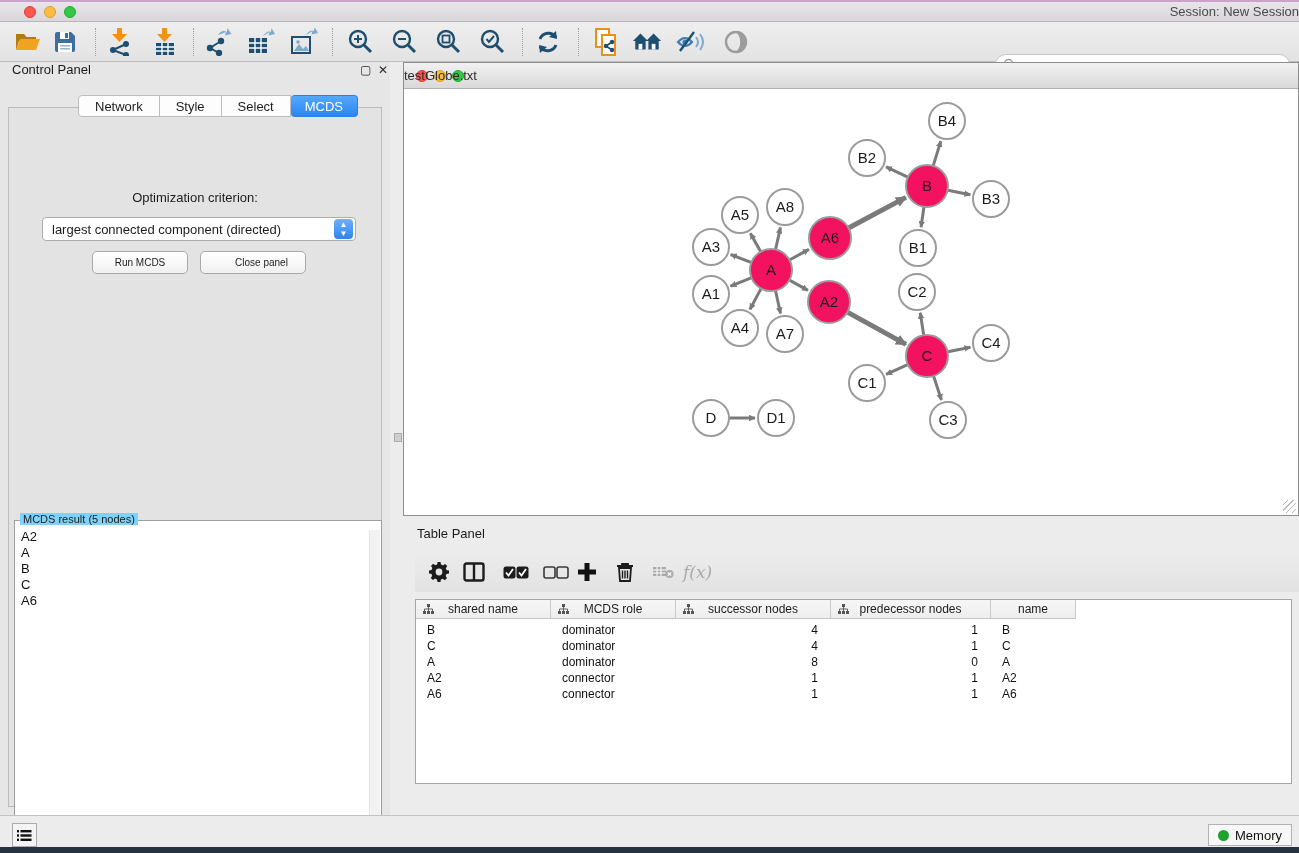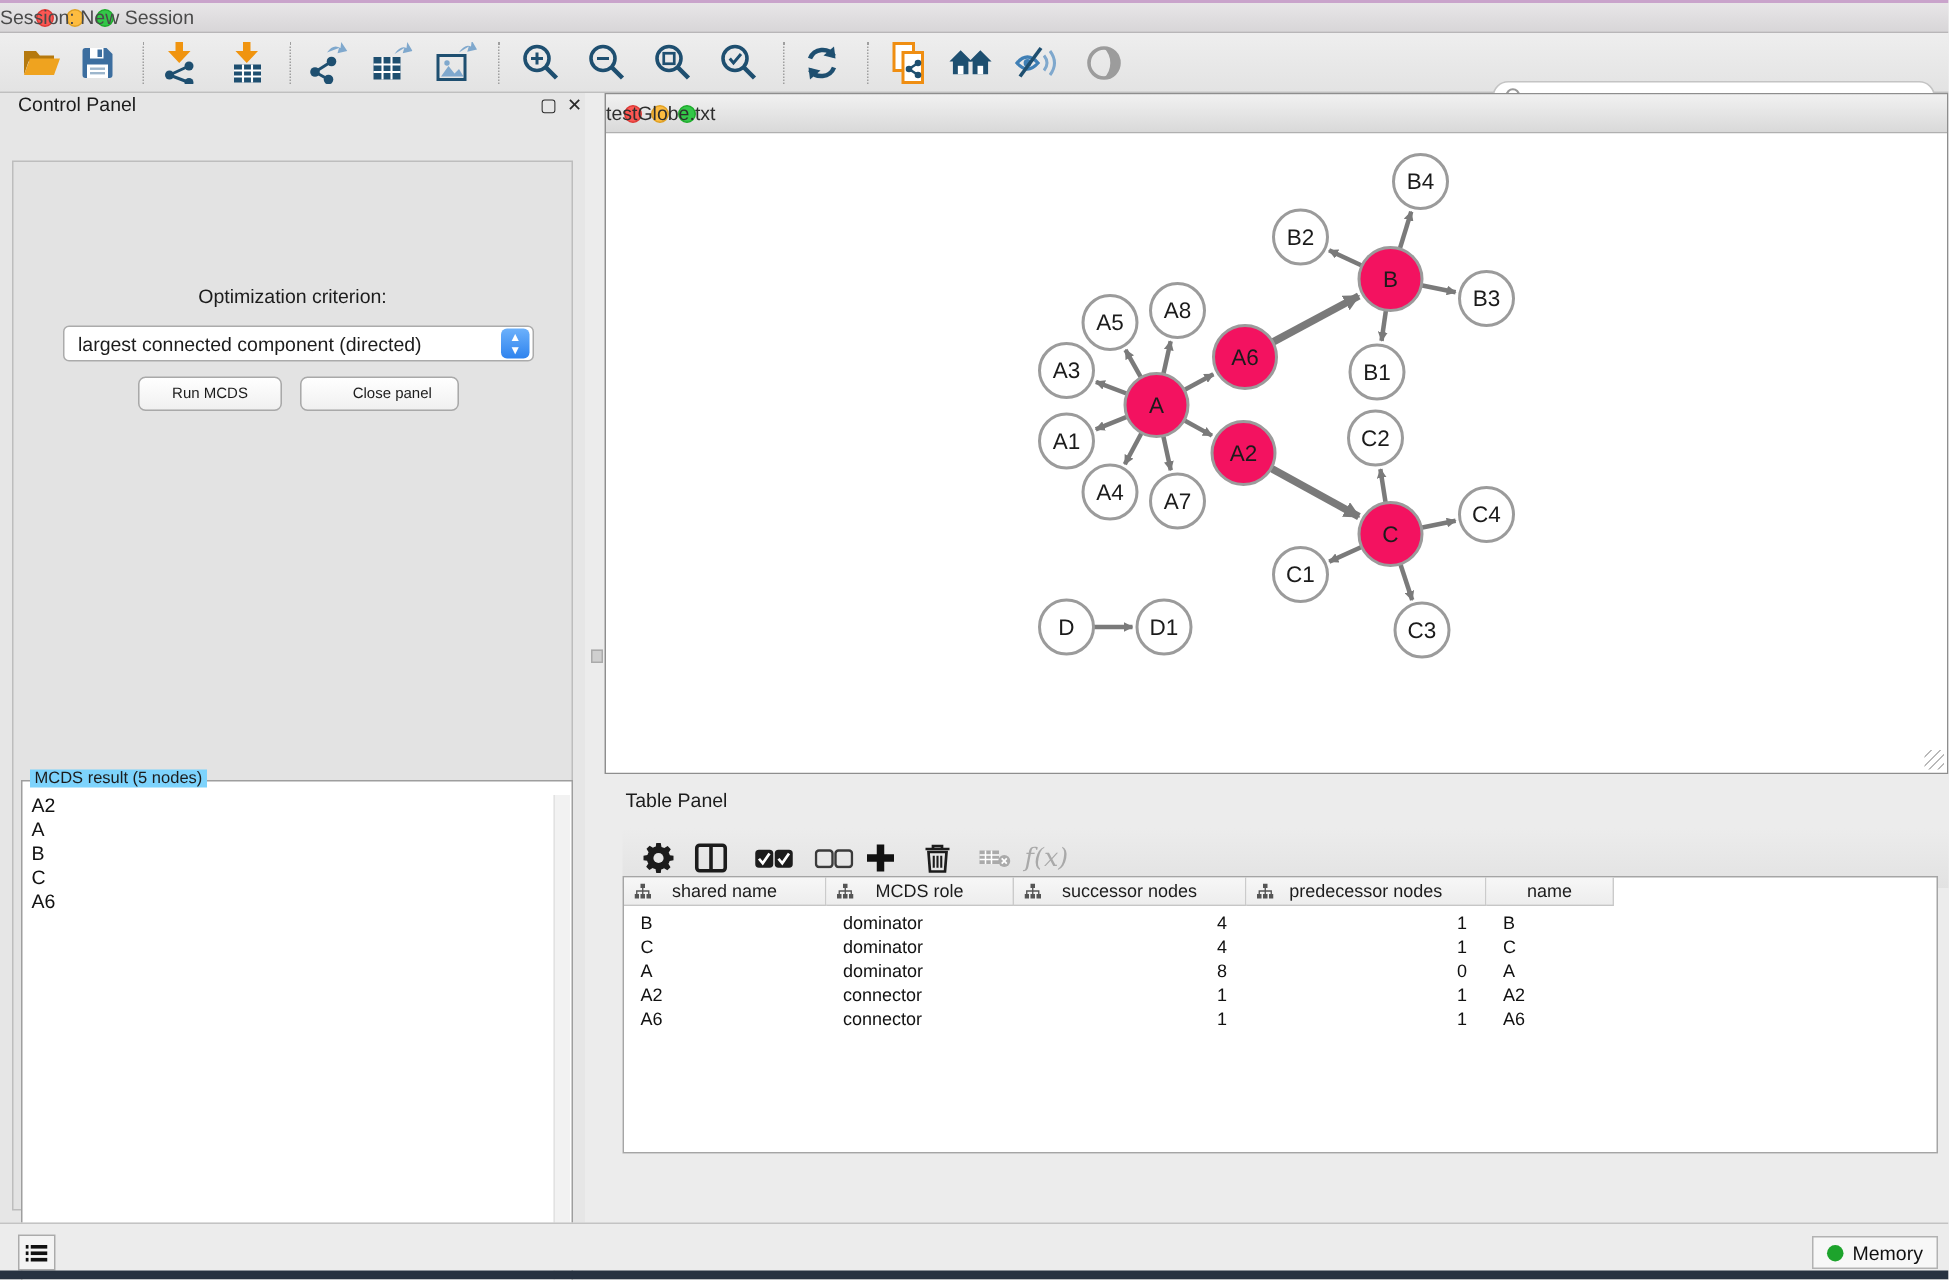--- a/index.html
+++ b/index.html
@@ -8,21 +8,21 @@
   .abs { position:absolute; }
 
   
   #titlebar { left:0; top:0; width:1299px; height:22px;
     background:linear-gradient(#e9e7e9,#d8d6d8); border-bottom:1px solid #b8b6b8; }
   #titlebar .topline { position:absolute; left:0; top:0; width:100%; height:2px; background:#c9a3cb; }
   .traffic { position:absolute; border-radius:50%; width:12px; height:12px; }
   .t-red { background:#fc5753; border:1px solid #de3a36; }
   .t-yellow { background:#fdbc40; border:1px solid #dfa023; }
   .t-green { background:#33c748; border:1px solid #1eab2c; }
-  #main-title { width:100%; text-align:left; top:4px; font-size:13px; color:#4a4a4a; }
+  #main-title { width:100%; text-align:right; top:4px; font-size:13px; color:#4a4a4a; }
 
   
   #toolbar { left:0; top:22px; width:1299px; height:40px;
     background:linear-gradient(#eeeeee,#e3e3e3); border-bottom:1px solid #bfbfbf; }
   .tb-icon { position:absolute; top:5px; width:30px; height:30px; display:flex; align-items:center; justify-content:center; cursor:default; }
   .tb-sep { position:absolute; top:6px; height:28px; width:0; border-left:1px dotted #9f9f9f; }
   #search-box { left:995px; top:32px; width:295px; height:21px; background:#fff;
     border:1px solid #c4c4c4; border-radius:11px; display:flex; align-items:center; padding-left:7px; }
   #search-box input { border:none; outline:none; flex:1; font-size:12px; background:transparent; margin-left:4px; font-family:"Liberation Sans",sans-serif;}
 
@@ -65,21 +65,21 @@
   #net-canvas { left:0; top:26px; width:894px; height:426px; background:#fff; }
   #resize-grip { right:2px; bottom:2px; width:13px; height:13px;
     background:repeating-linear-gradient(135deg, transparent 0 3px, #b9b9b9 3px 4px); }
 
   
   #table-panel { left:403px; top:520px; width:896px; height:295px; background:#ECECEC; }
   #tp-title { left:14px; top:6px; font-size:13px; color:#1c1c1c; }
   #tp-toolbar { left:12px; top:32px; width:1279px; height:40px; background:linear-gradient(#ececec,#e2e2e2); }
   .tpt-icon { position:absolute; top:8px; height:24px; display:flex; align-items:center; justify-content:center; }
   #fx-label { font-family:"DejaVu Serif", serif; font-style:italic; font-size:17px; color:#a9a9a9; }
-  #node-table { left:12px; top:64px; width:877px; height:185px; background:#fff; border:1px solid #a5a5a5; overflow:hidden; }
+  #node-table { left:12px; top:79px; width:877px; height:185px; background:#fff; border:1px solid #a5a5a5; overflow:hidden; }
   #nt-header { position:absolute; left:0; top:0; height:19px; display:flex; }
   .nt-hcell { height:19px; background:linear-gradient(#f7f7f7,#ededed); border-right:1px solid #cbcbcb; border-bottom:1px solid #c6c6c6;
     display:flex; align-items:center; justify-content:center; font-size:12px; color:#1c1c1c; position:relative; }
   .nt-hcell .tree-ic { position:absolute; left:7px; top:4px; }
   #nt-rows { position:absolute; left:0; top:22px; right:0; }
   .nt-row { display:flex; height:16px; }
   .nt-cell { font-size:12px; color:#111; line-height:16px; white-space:nowrap; overflow:hidden; }
   #tp-tabs { left:269px; top:270px; height:22px; display:flex; }
   .tp-tab { height:22px; padding:0 13px; background:#fff; border:1px solid #bdbdbd; border-left:none;
     font-size:13px; color:#1c1c1c; display:flex; align-items:center; }
@@ -245,20 +245,26 @@
       </svg>
     <input type="text" value="" style="">
   </div>
 </div>
 
 <div id="control-panel" class="abs">
   <div id="cp-title" class="abs">Control Panel</div>
   <div class="win-btns abs" style="left:360px;">▢</div>
   <div class="win-btns abs" style="left:378px;">✕</div>
   <div id="cp-body" class="abs"></div>
+  <div id="cp-tabs" class="abs">
+    <div class="cp-tab">Network</div>
+    <div class="cp-tab">Style</div>
+    <div class="cp-tab">Select</div>
+    <div class="cp-tab active">MCDS</div>
+  </div>
   <div id="opt-label" class="abs">Optimization criterion:</div>
   <div id="mcds-select" class="abs">
     <div class="val">largest connected component (directed)</div>
     <div class="spinner">
         <span>▲</span>
         <span>▼</span>
       </div>
   </div>
   <div id="run-btn" class="aqua-btn">Run MCDS</div>
   <div id="close-btn" class="aqua-btn">Close panel</div>

